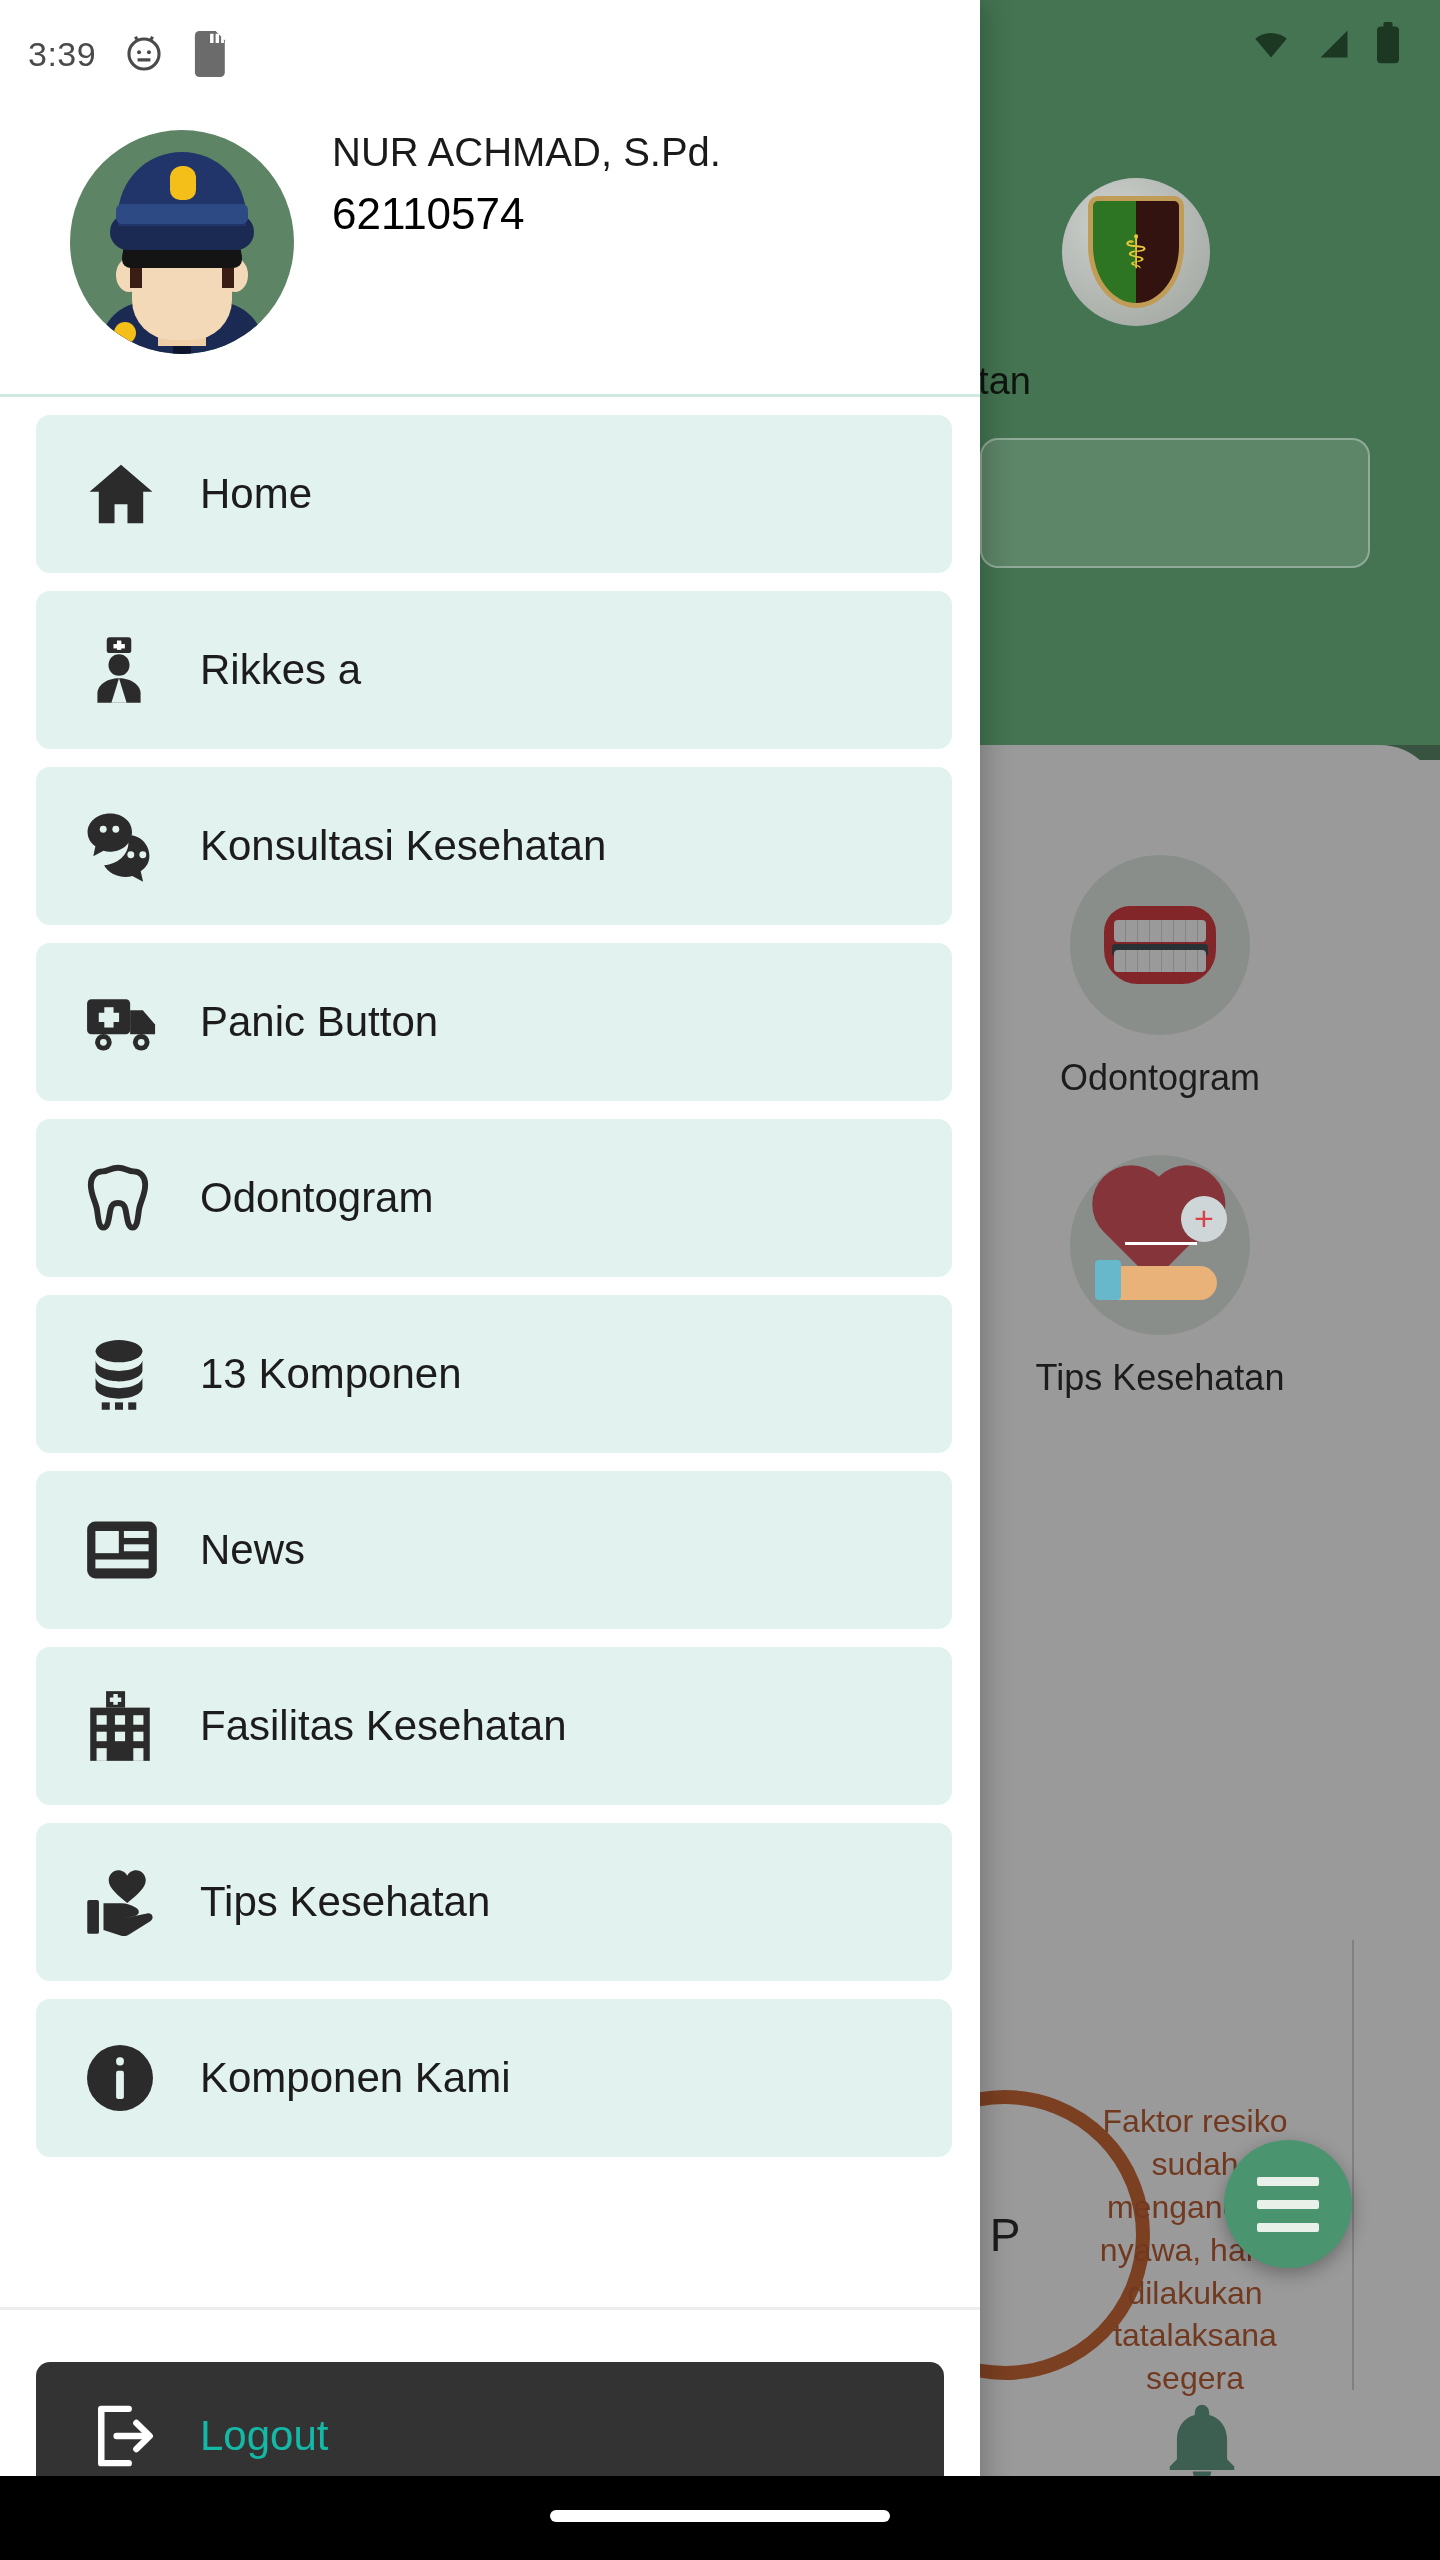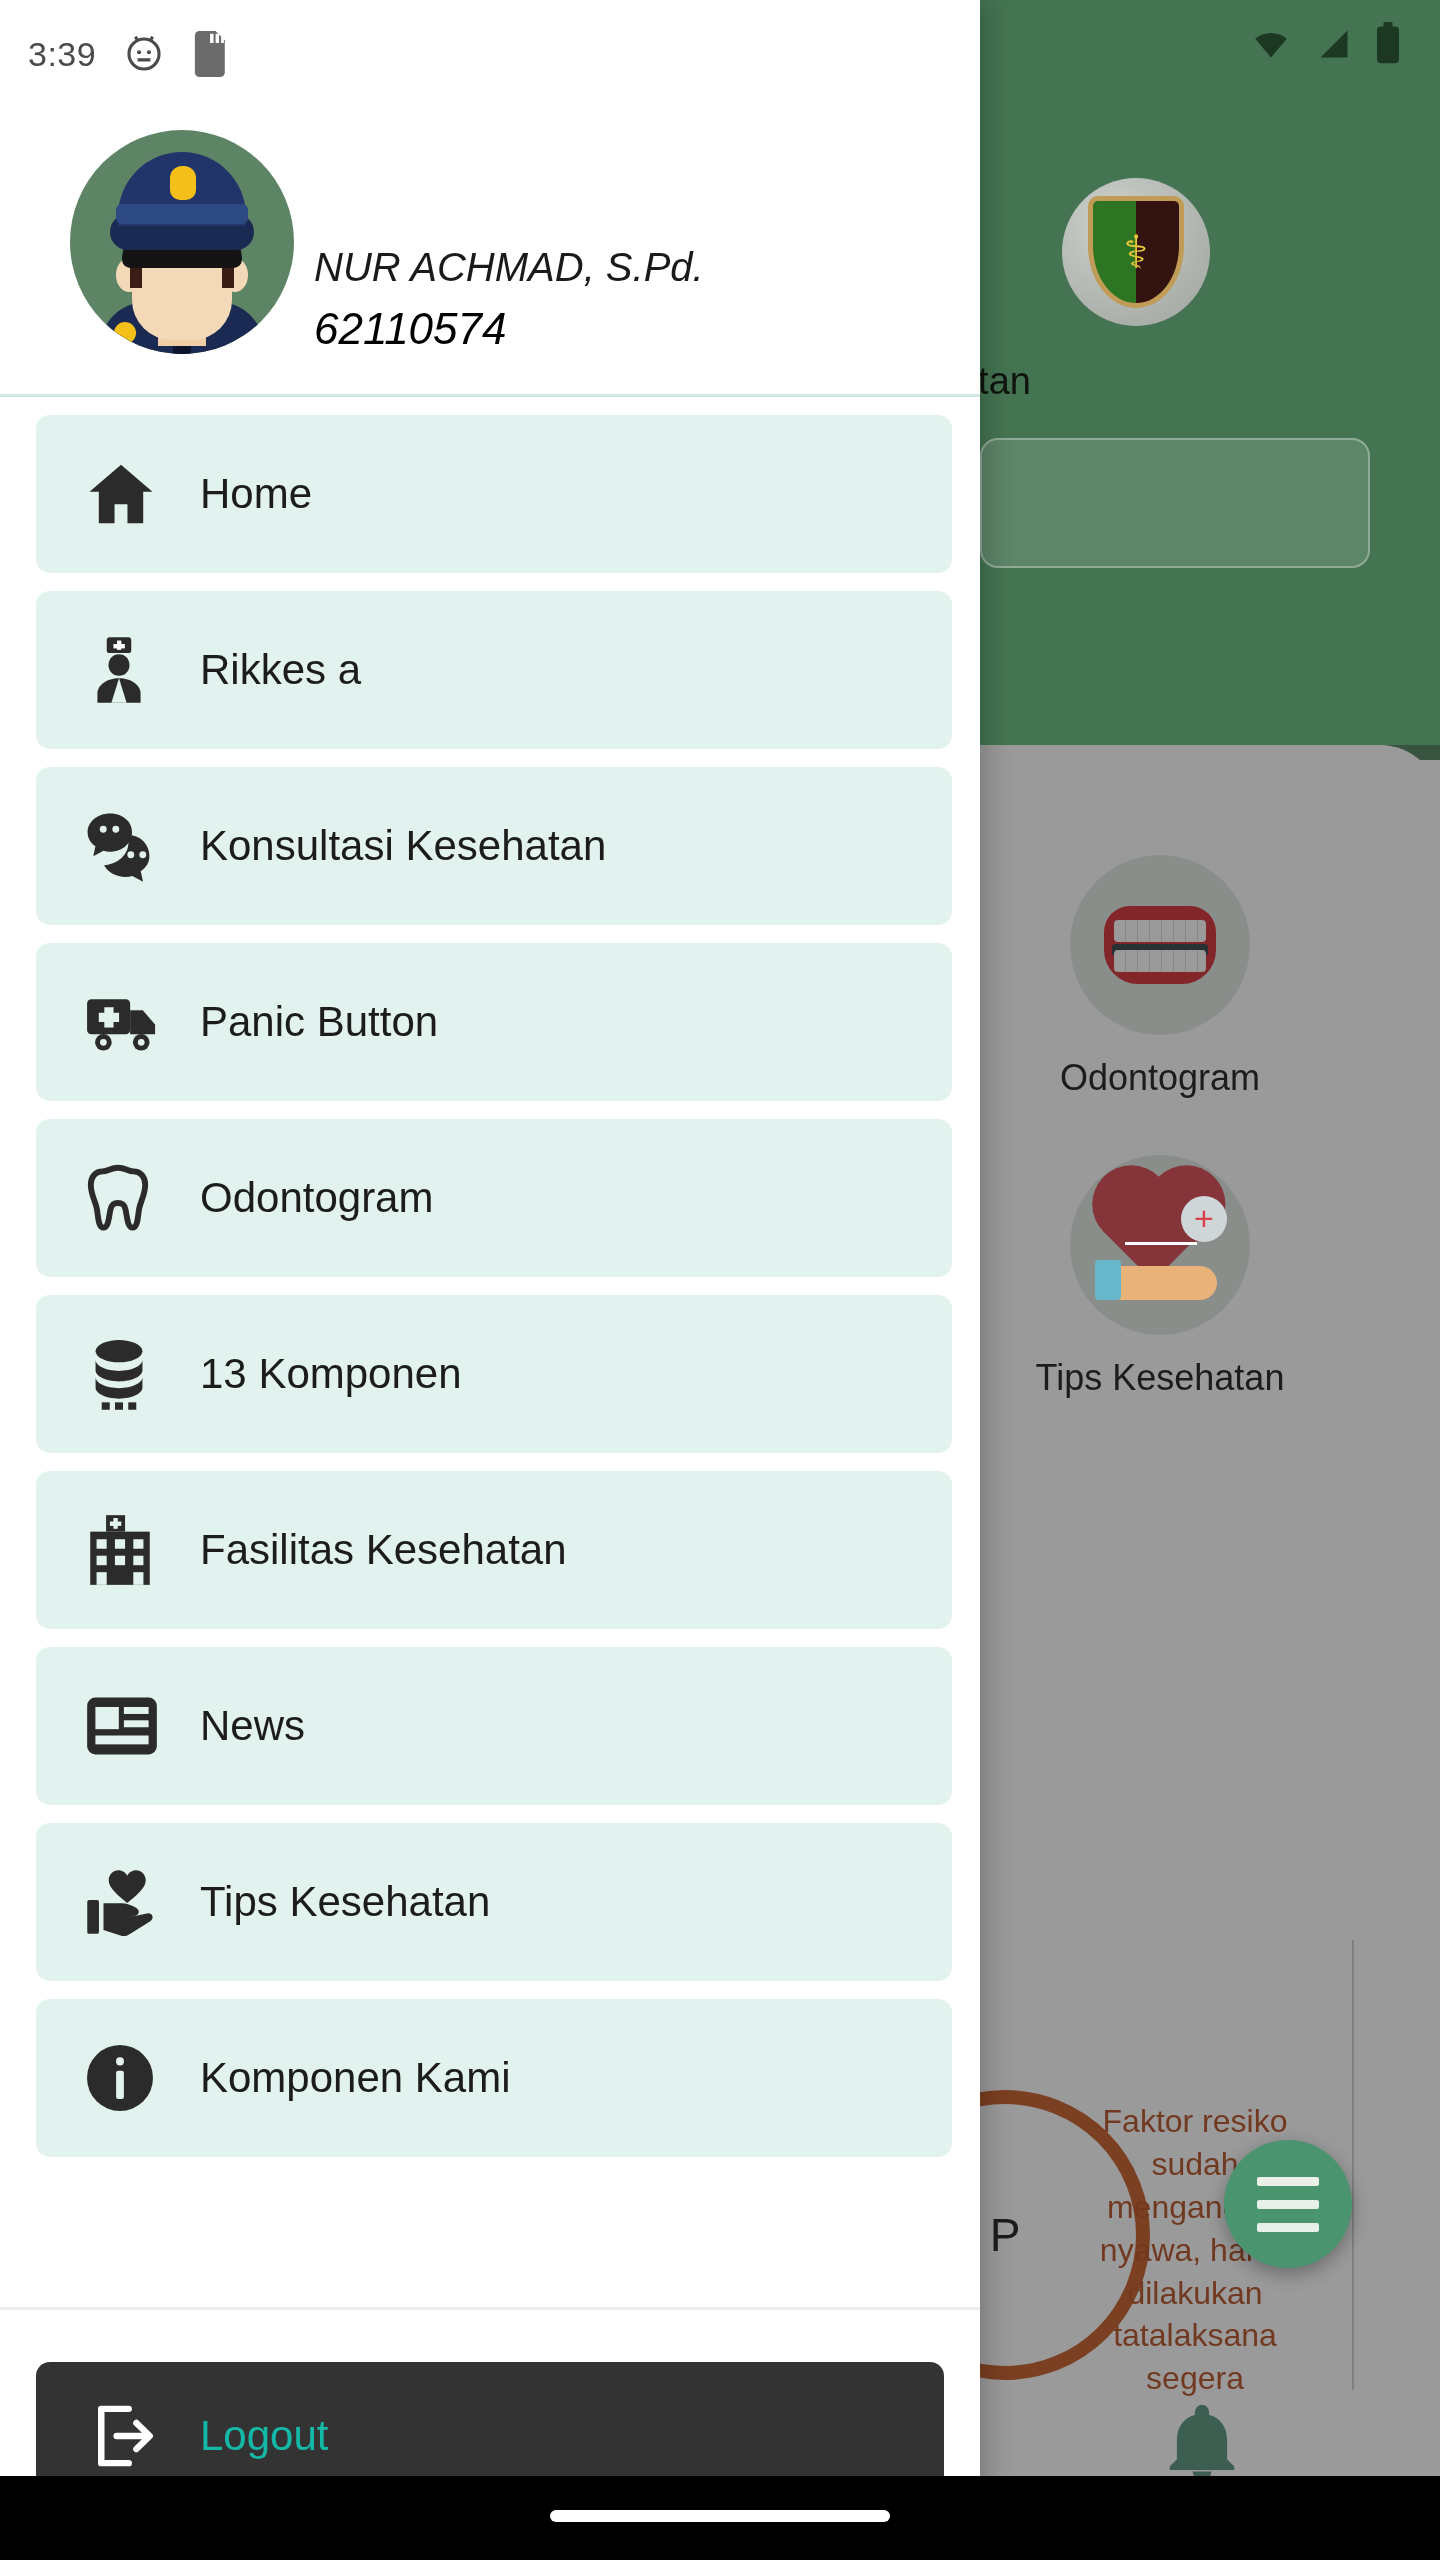--- a/index.html
+++ b/index.html
@@ -153,21 +153,21 @@
     background:#ffffff; z-index:20; box-shadow:6px 0 26px rgba(0,0,0,0.22);
     display:flex; flex-direction:column;
   }
   .status {
     height:108px; display:flex; align-items:center; gap:26px; padding-left:28px;
     color:#4a4a4a;
   }
   .status .time { font-size:34px; letter-spacing:0.5px; }
   .status .ic { display:flex; align-items:center; }
 
-  .profile { display:flex; align-items:flex-end; gap:20px; padding:22px 0 40px 70px;font-style:italic; }
+  .profile { display:flex; align-items:flex-start; gap:38px; padding:22px 0 40px 70px; }
   .avatar {
     width:224px; height:224px; border-radius:50%; background:#5d8465;
     position:relative; overflow:hidden; flex:none;
   }
   .av-face {
     position:absolute; left:62px; top:92px; width:100px; height:118px;
     background:#f4d9b8; border-radius:46px 46px 40px 40px;
   }
   .av-ear-l, .av-ear-r {
     position:absolute; top:128px; width:26px; height:34px; background:#f4d9b8; border-radius:50%;
@@ -446,53 +446,53 @@
             <rect x="5.4" y="21.2" width="2.6" height="2.4"></rect>
             <rect x="9.7" y="21.2" width="2.6" height="2.4"></rect>
             <rect x="14" y="21.2" width="2.6" height="2.4"></rect>
           </svg>
         </span>
         <span class="label">13 Komponen</span>
       </div>
 
       <div class="mi">
         <span class="icon">
+          <svg width="76" height="64" viewBox="0 0 24 20" fill="#2b2b2b">
+            <rect x="1" y="1" width="22" height="18" rx="2.6"></rect>
+            <rect x="3.6" y="4" width="7.4" height="7" fill="#e2f2ee"></rect>
+            <rect x="12.6" y="4" width="7.8" height="2.2" fill="#e2f2ee"></rect>
+            <rect x="12.6" y="8.2" width="7.8" height="2.2" fill="#e2f2ee"></rect>
+            <rect x="3.6" y="13" width="16.8" height="2.8" fill="#e2f2ee"></rect>
+          </svg>
+        </span>
+        <span class="label">News</span>
+      </div>
+
+      <div class="mi">
+        <span class="icon">
           <svg width="72" height="76" viewBox="0 0 22 24" fill="#2b2b2b">
             <rect x="6.6" y="1" width="6" height="5.2"></rect>
             <rect x="8.9" y="1.9" width="1.4" height="3.4" fill="#e2f2ee"></rect>
             <rect x="7.8" y="3" width="3.6" height="1.4" fill="#e2f2ee"></rect>
             <rect x="1.6" y="6.2" width="18.8" height="16.8"></rect>
             <rect x="3.6" y="8.6" width="3.2" height="3" fill="#e2f2ee"></rect>
             <rect x="9.4" y="8.6" width="3.2" height="3" fill="#e2f2ee"></rect>
             <rect x="15.2" y="8.6" width="3.2" height="3" fill="#e2f2ee"></rect>
             <rect x="3.6" y="13.8" width="3.2" height="3" fill="#e2f2ee"></rect>
             <rect x="9.4" y="13.8" width="3.2" height="3" fill="#e2f2ee"></rect>
             <rect x="15.2" y="13.8" width="3.2" height="3" fill="#e2f2ee"></rect>
             <rect x="3.6" y="19" width="3.2" height="4" fill="#e2f2ee"></rect>
             <rect x="15.2" y="19" width="3.2" height="4" fill="#e2f2ee"></rect>
           </svg>
         </span>
         <span class="label">Fasilitas Kesehatan</span>
       </div>
 
       <div class="mi">
         <span class="icon">
-          <svg width="76" height="64" viewBox="0 0 24 20" fill="#2b2b2b">
-            <rect x="1" y="1" width="22" height="18" rx="2.6"></rect>
-            <rect x="3.6" y="4" width="7.4" height="7" fill="#e2f2ee"></rect>
-            <rect x="12.6" y="4" width="7.8" height="2.2" fill="#e2f2ee"></rect>
-            <rect x="12.6" y="8.2" width="7.8" height="2.2" fill="#e2f2ee"></rect>
-            <rect x="3.6" y="13" width="16.8" height="2.8" fill="#e2f2ee"></rect>
-          </svg>
-        </span>
-        <span class="label">News</span>
-      </div>
-
-      <div class="mi">
-        <span class="icon">
           <svg width="78" height="74" viewBox="0 0 24 22" fill="#2b2b2b">
             <path d="M16 1.2c-1.2 0-2.2.7-2.7 1.7-.5-1-1.5-1.7-2.7-1.7-1.7 0-3 1.4-3 3.1 0 2.5 3 4.7 5.7 7 2.7-2.3 5.7-4.5 5.7-7 0-1.7-1.3-3.1-3-3.1z"></path>
             <rect x="1" y="10.4" width="3.6" height="10.4" rx="0.6"></rect>
             <path d="M6 11.4h5.6c1.5 0 2.8.5 4.4 1.4 1.2.7 1.2 2.1-.2 2.4l-4 .9 7.6-1.6c1.6-.3 2.4 1.5 1 2.4l-6.4 4c-.9.6-1.8.7-2.8.4L6 19.6v-8.2z"></path>
           </svg>
         </span>
         <span class="label">Tips Kesehatan</span>
       </div>
 
       <div class="mi">

